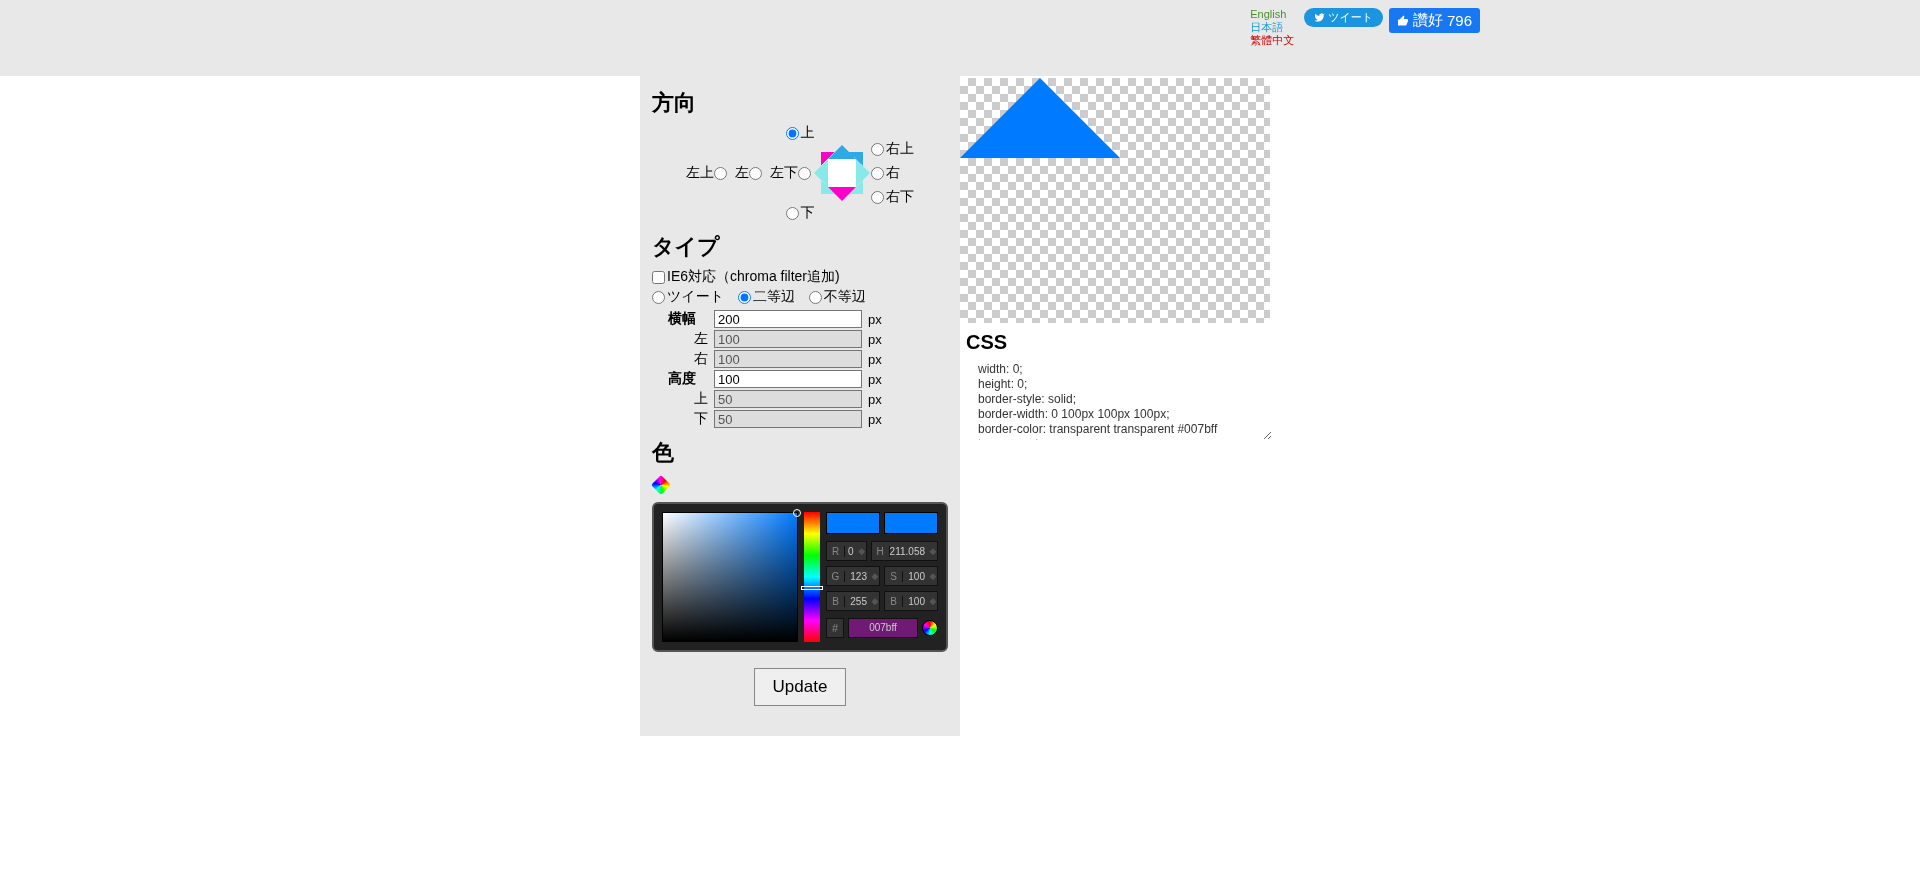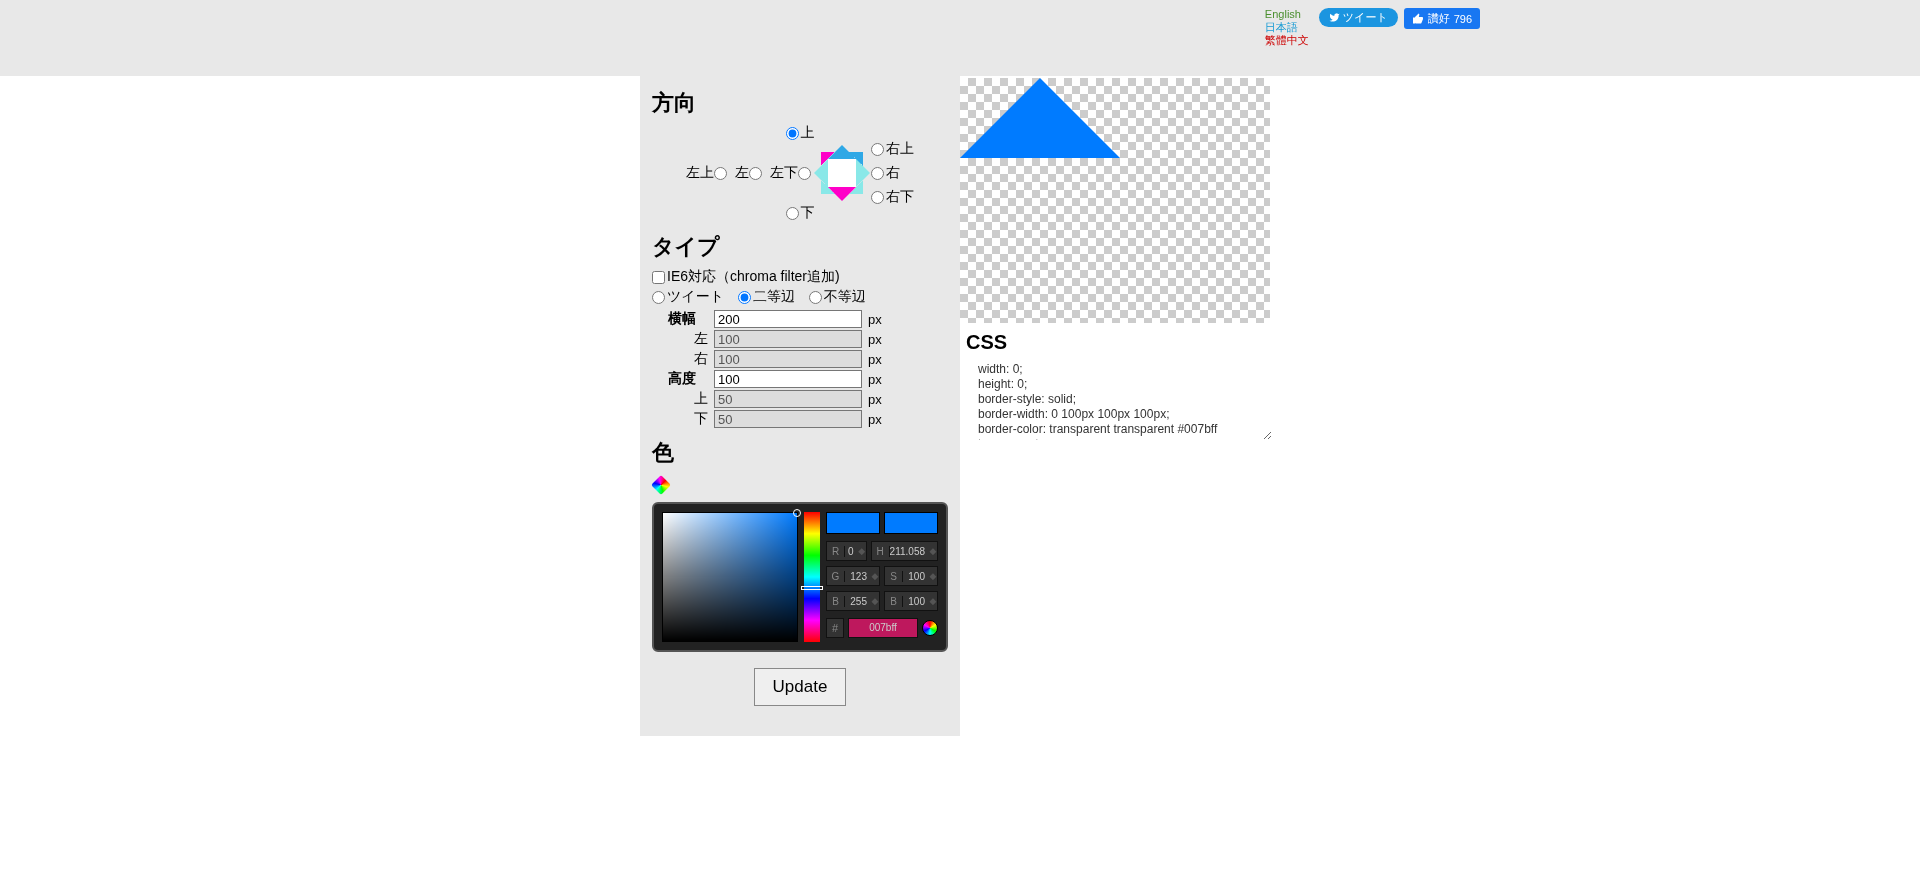--- a/index.html
+++ b/index.html
@@ -7,21 +7,21 @@
 .header{background:#e8e8e8;height:76px;display:flex;align-items:flex-start;justify-content:center;position:relative}
 .title{font-size:30px;font-weight:bold;margin-top:12px}
 .header-right{position:absolute;right:440px;top:8px;display:flex;gap:10px}
 .langs{font-size:11px;line-height:13px}
 .lang-en{color:#4a8f2e}
 .lang-ja{color:#169ad4}
 .lang-zh{color:#cc0000}
 .social{display:flex;flex-direction:row;gap:6px;align-items:flex-start}
 .tw-btn{background:#1b95e0;color:#fff;font-size:11px;padding:2px 10px;border-radius:10px;display:inline-flex;align-items:center;gap:3px}
 .tw-btn svg{width:11px;height:11px;fill:#fff}
-.fb-btn{background:#1877f2;color:#fff;font-size:11px;padding:3px 8px;border-radius:3px;display:inline-flex;align-items:center;gap:4px}
+.fb-btn{background:#1877f2;color:#fff;font-size:15px;padding:3px 8px;border-radius:3px;display:inline-flex;align-items:center;gap:4px}
 .fb-thumb{width:12px;height:12px;fill:#fff}
 .main{display:flex;justify-content:center;align-items:flex-start}
 .panel{width:320px;background:#e8e8e8;padding:8px 12px 30px 12px}
 .preview-col{width:320px;margin-left:0}
 h2{font-size:22px;font-weight:bold;margin-bottom:6px;margin-top:4px}
 .dir-wrap{display:flex;flex-direction:column;align-items:center;margin:6px 0 10px 0;font-size:14px}
 .dir-row{display:flex;align-items:center;justify-content:center}
 .dir-item{display:flex;align-items:center;font-size:14px}
 .dir-top{margin-bottom:-2px}
 .dir-bottom{margin-top:-2px}
@@ -62,21 +62,21 @@
 .picker-right{flex:1;display:flex;flex-direction:column;gap:5px}
 .swatches{display:flex;gap:4px;margin-bottom:2px}
 .swatch{flex:1;height:22px;background:#007bff;border:1px solid #000}
 .prow{display:flex;gap:4px}
 .pfield{flex:1;display:flex;align-items:center;background:#333;border:1px solid #111;height:20px}
 .pfield .pl{width:18px;text-align:center;color:#888;font-size:10px;border-right:1px solid #111}
 .pfield .pv{flex:1;text-align:right;color:#ccc;font-size:10px;padding-right:4px}
 .pfield .pu{width:8px;color:#555;font-size:9px;text-align:center}
 .hex-row{display:flex;gap:4px;align-items:center;margin-top:2px}
 .hex-lbl{width:18px;text-align:center;color:#888;font-size:11px;background:#333;border:1px solid #111;height:20px;line-height:18px}
-.hex-val{width:70px;background:#be185d;border:1px solid #111;height:20px;color:#ccc;font-size:10px;text-align:center;line-height:18px}
+.hex-val{width:70px;background:#701a75;border:1px solid #111;height:20px;color:#ccc;font-size:10px;text-align:center;line-height:18px}
 .wheel-ic{width:16px;height:16px;border-radius:50%;background:conic-gradient(red,yellow,lime,cyan,blue,magenta,red);margin-left:auto;border:1px solid #000}
 .update-wrap{text-align:center;margin-top:16px}
 .update-btn{padding:8px 18px;font-size:17px;background:#efefef;border:1px solid #888}
 .checker{width:310px;height:245px;background-image:linear-gradient(45deg,#ccc 25%,transparent 25%),linear-gradient(-45deg,#ccc 25%,transparent 25%),linear-gradient(45deg,transparent 75%,#ccc 75%),linear-gradient(-45deg,transparent 75%,#ccc 75%);background-size:16px 16px;background-position:0 0,0 8px,8px -8px,-8px 0;position:relative;margin-top:2px}
 .tri-preview{position:absolute;left:0;top:0;width:0;height:0;border-style:solid;border-width:0 80px 80px 80px;border-color:transparent transparent #007bff transparent}
 .css-h{font-size:20px;font-weight:bold;margin:8px 0 6px 6px}
 .css-out{width:300px;height:80px;font-family:Arial;font-size:12px;color:#333;padding:2px 6px;line-height:15px;white-space:pre-wrap;resize:both;overflow:auto;border:none;margin-left:12px}
 </style>
 </head>
 <body>

